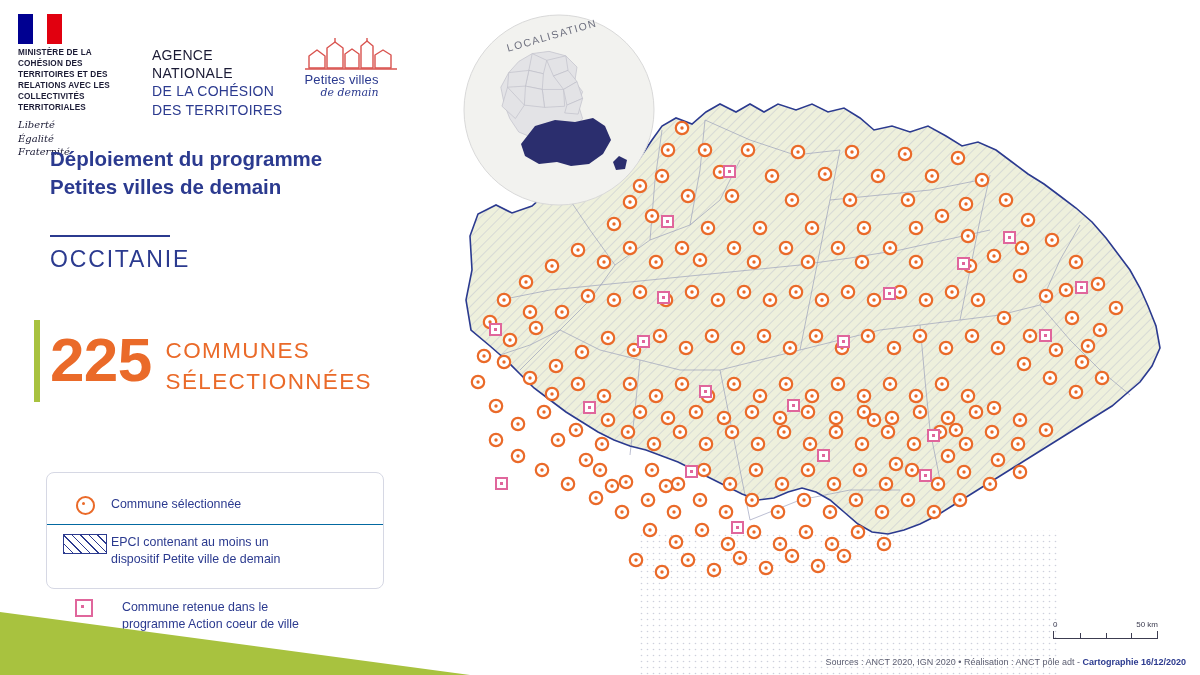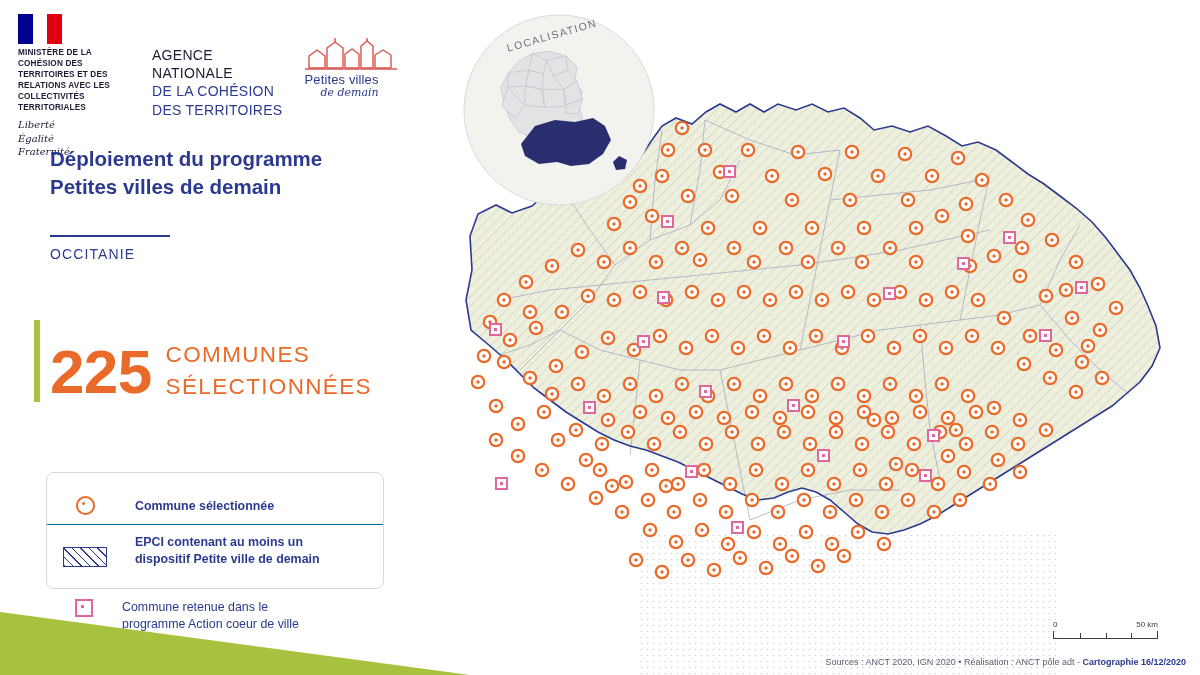--- a/index.html
+++ b/index.html
@@ -121,30 +121,30 @@
     position: absolute;
     left: 50px; top: 235px;
     width: 175px;
   }
   .region-rule {
     width: 120px; height: 2px;
     background: #2b3a8f;
     margin-bottom: 9px;
   }
   .region-name {
-    font-size: 14px;
+    font-size: 23px;
     letter-spacing: .08em;
     color: #2b3a8f;
   }
 
   .count-block {
     position: absolute;
     left: 34px; top: 318px;
     display: flex;
-    align-items: flex-end;
+    align-items: center;
   }
   .count-bar {
     width: 6px;
     height: 82px;
     background: #a8c23f;
     margin-right: 10px;
     margin-top: 2px;
   }
   .count-number {
     font-size: 62px;
@@ -168,24 +168,23 @@
     position: absolute;
     left: 46px; top: 472px;
     width: 336px;
     border: 1px solid #d6d8e4;
     border-radius: 8px;
     background: #ffffff;
     padding: 14px 0 12px 0;
   }
   .legend-row {
     display: flex;
-    align-items: flex-end;
+    align-items: flex-start;
     padding: 9px 16px;
-    gap: 28px;
-    font-weight: bold;
+    gap: 4px;
   }
   .legend-row + .legend-row {
     border-top: 1px solid #0369a1;
   }
   .legend-sym {
     width: 44px;
     flex: 0 0 44px;
     display: flex;
     justify-content: center;
     align-items: center;

